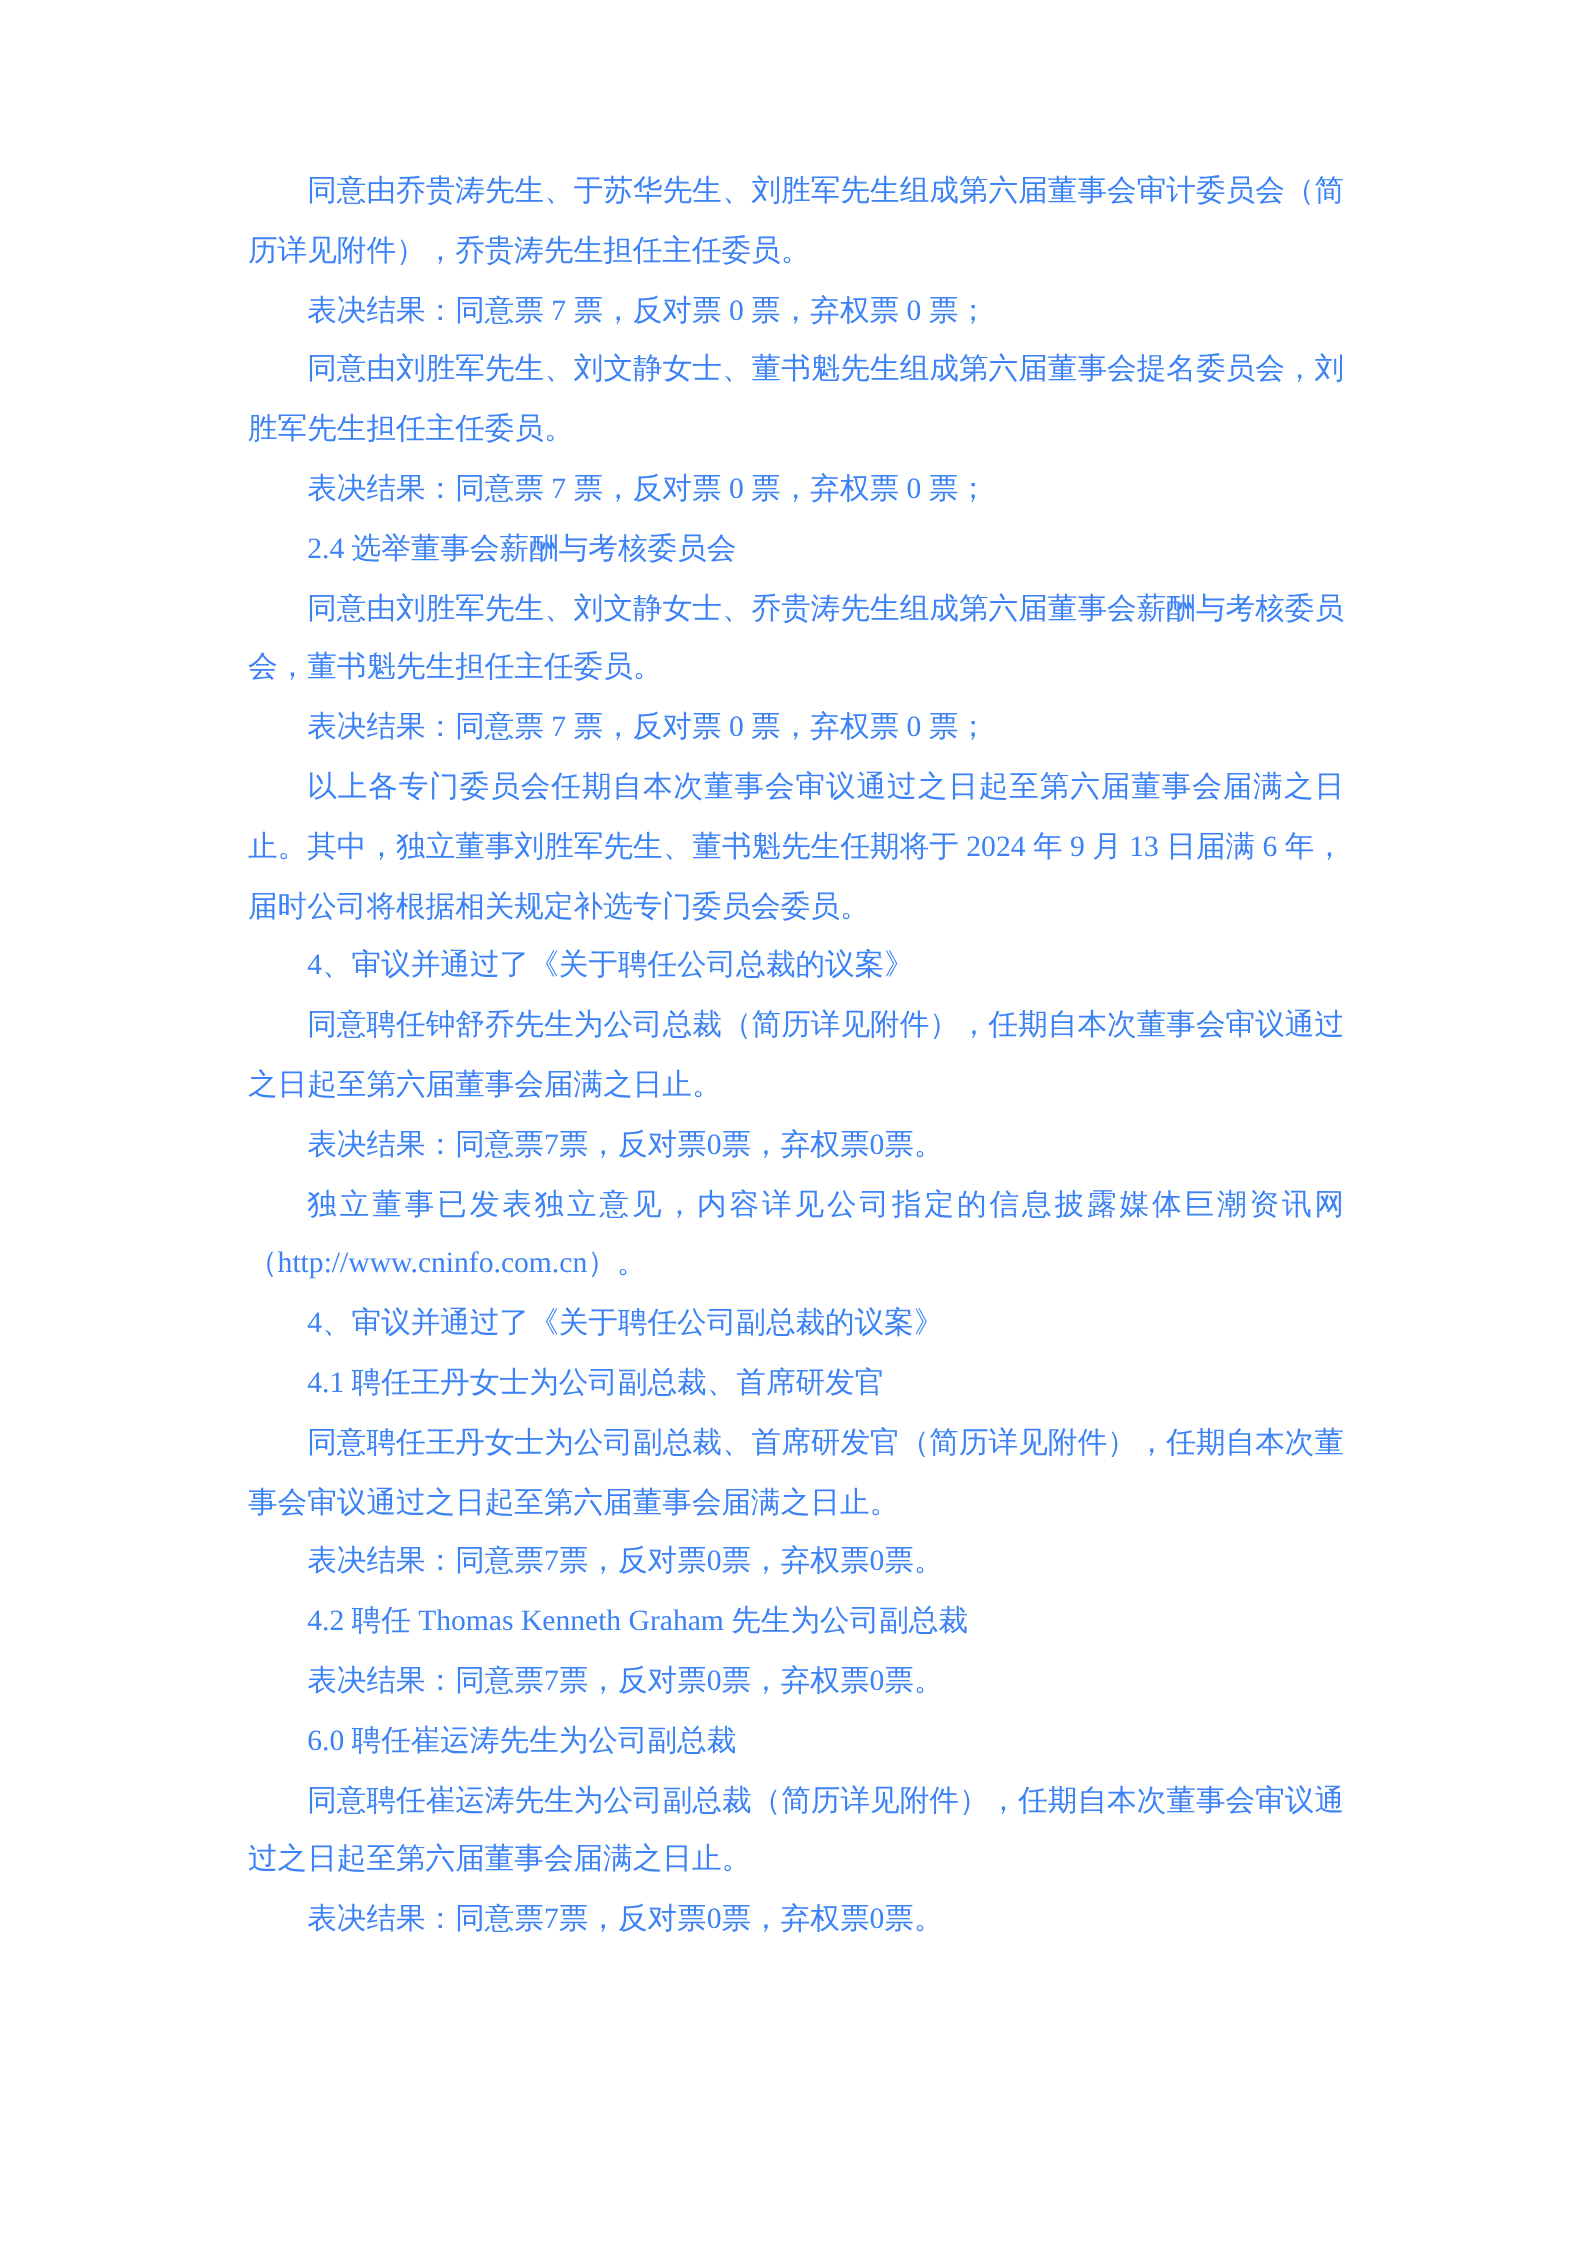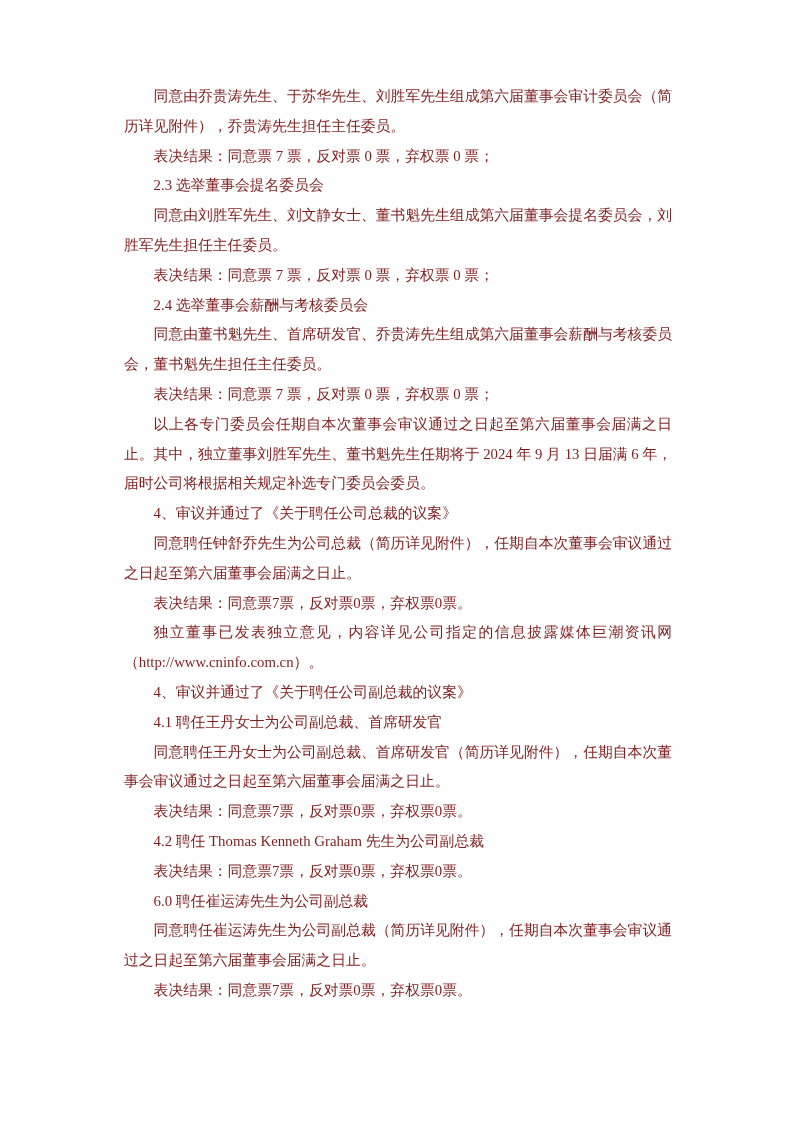--- a/index.html
+++ b/index.html
@@ -18,37 +18,36 @@
     position: absolute;
     left: 124px;
     top: 82px;
     width: 548px;
   }
   .page p {
     margin: 0;
     padding: 0;
     font-size: 14.8px;
     line-height: 29.8px;
-    color: #7f1d1d;
+    color: #3b82f6;
     text-align: justify;
     text-indent: 2em;
     word-break: break-word;
   }
 </style>
 </head>
 <body>
 
 <div class="page">
   <p>同意由乔贵涛先生、于苏华先生、刘胜军先生组成第六届董事会审计委员会（简历详见附件），乔贵涛先生担任主任委员。</p>
   <p>表决结果：同意票 7 票，反对票 0 票，弃权票 0 票；</p>
-  <p>2.3 选举董事会提名委员会</p>
   <p>同意由刘胜军先生、刘文静女士、董书魁先生组成第六届董事会提名委员会，刘胜军先生担任主任委员。</p>
   <p>表决结果：同意票 7 票，反对票 0 票，弃权票 0 票；</p>
   <p>2.4 选举董事会薪酬与考核委员会</p>
-  <p>同意由董书魁先生、首席研发官、乔贵涛先生组成第六届董事会薪酬与考核委员会，董书魁先生担任主任委员。</p>
+  <p>同意由刘胜军先生、刘文静女士、乔贵涛先生组成第六届董事会薪酬与考核委员会，董书魁先生担任主任委员。</p>
   <p>表决结果：同意票 7 票，反对票 0 票，弃权票 0 票；</p>
   <p>以上各专门委员会任期自本次董事会审议通过之日起至第六届董事会届满之日止。其中，独立董事刘胜军先生、董书魁先生任期将于 2024 年 9 月 13 日届满 6 年，届时公司将根据相关规定补选专门委员会委员。</p>
   <p>4、审议并通过了《关于聘任公司总裁的议案》</p>
   <p>同意聘任钟舒乔先生为公司总裁（简历详见附件），任期自本次董事会审议通过之日起至第六届董事会届满之日止。</p>
   <p>表决结果：同意票7票，反对票0票，弃权票0票。</p>
   <p>独立董事已发表独立意见，内容详见公司指定的信息披露媒体巨潮资讯网（http://www.cninfo.com.cn）。</p>
   <p>4、审议并通过了《关于聘任公司副总裁的议案》</p>
   <p>4.1 聘任王丹女士为公司副总裁、首席研发官</p>
   <p>同意聘任王丹女士为公司副总裁、首席研发官（简历详见附件），任期自本次董事会审议通过之日起至第六届董事会届满之日止。</p>
   <p>表决结果：同意票7票，反对票0票，弃权票0票。</p>

